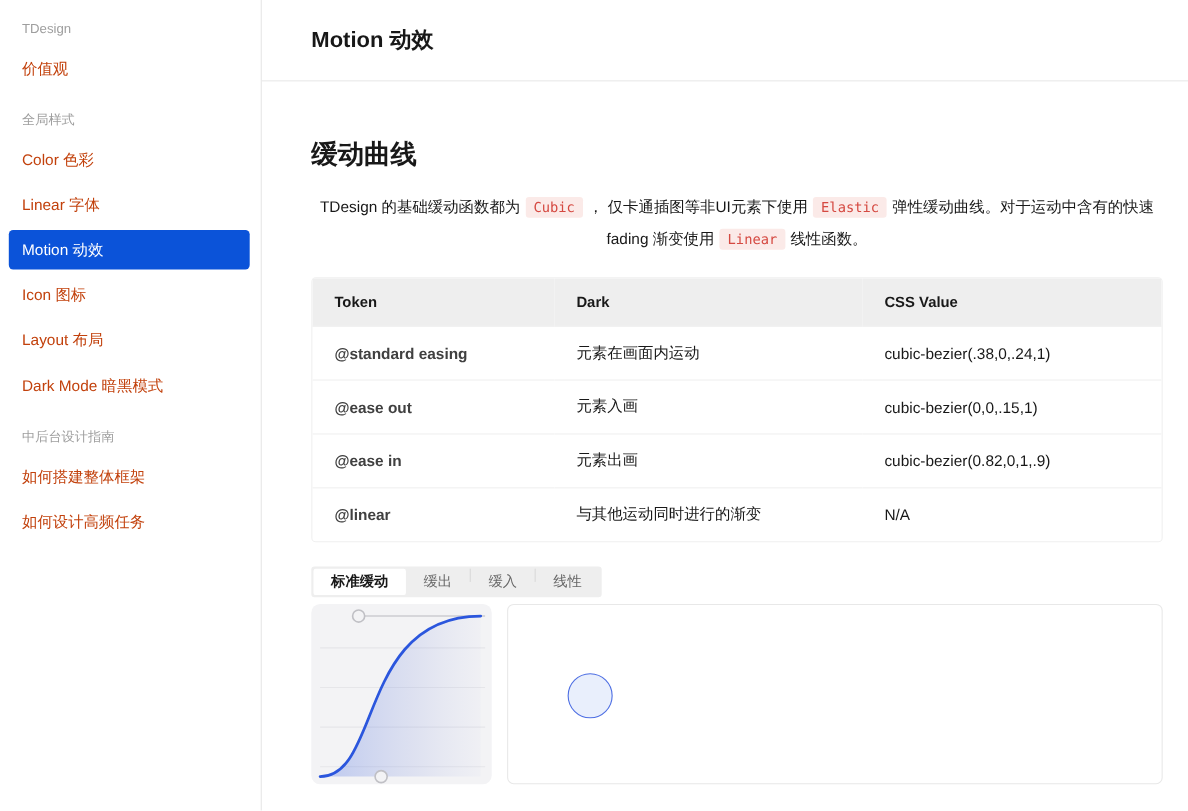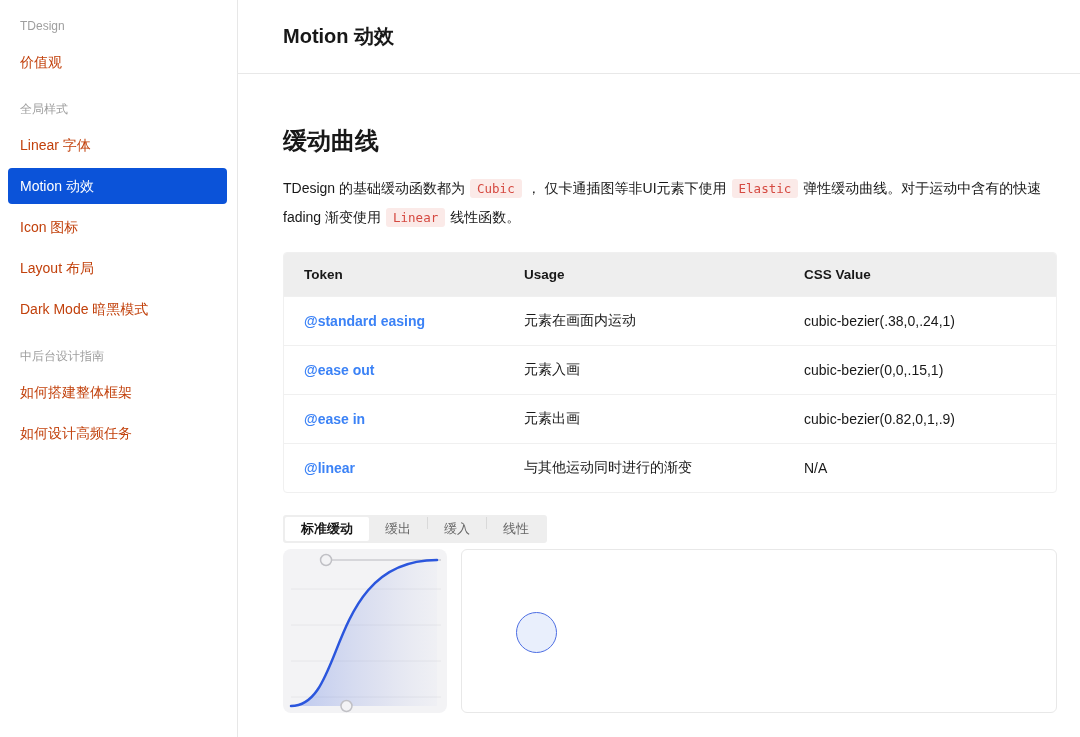--- a/index.html
+++ b/index.html
@@ -34,41 +34,41 @@
   .main { flex: 1; min-width: 0; }
   .page-header {
     height: 74px; display: flex; align-items: center;
     padding-left: 45px; border-bottom: 1px solid #e8e8e8;
   }
   .page-title { font-size: 20px; font-weight: bold; margin: 0; }
 
   .content { padding: 0 23px 0 45px; }
   .section-heading { font-size: 24px; font-weight: bold; margin: 52px 0 0 0; line-height: 30px; }
 
-  .intro { margin: 18px 0 0 0; font-size: 14px; line-height: 28px; color: #181818; }
+  .intro { margin: 18px 0 0 0; font-size: 14px; line-height: 28px; color: #181818; text-align: center; }
   .code-chip {
     font-family: "DejaVu Sans Mono", monospace;
     font-size: 12.5px; color: #d54941; background: #fbeae8;
     padding: 2px 7px; border-radius: 3px; margin: 0 5px;
   }
 
   
   .table-wrap {
     margin-top: 20px;
     border: 1px solid #f0f0f0; border-radius: 4px; overflow: hidden;
   }
   table.token-table { width: 100%; border-collapse: collapse; font-size: 14px; }
   .token-table th {
     background: #eeeeee; text-align: left; font-weight: bold;
     padding: 14px 20px; font-size: 13.5px; color: #181818;
   }
   .token-table td { padding: 15px 20px; border-top: 1px solid #f0f0f0; color: #181818; }
   .token-table th.col-token, .token-table td.col-token { width: 220px; }
   .token-table th.col-usage, .token-table td.col-usage { width: 280px; }
-  .token-link { color: #3b82f6; font-weight: bold; text-decoration: none; cursor: pointer; }
+  .token-link { color: #404040; font-weight: bold; text-decoration: none; cursor: pointer; }
 
   
   .tabs {
     margin-top: 22px; display: inline-flex; 
     background: #eeeeee; border-radius: 3px; padding: 2px; height: 28px;
     font-size: 13px;
   }
   .tab { padding: 0 16px; line-height: 24px; color: #666; cursor: pointer; white-space: nowrap; }
   .tab.active { background: #fff; border-radius: 2px; color: #181818; font-weight: bold; }
   .tab-sep { width: 1px; height: 12px; background: #d9d9d9; }
@@ -93,20 +93,21 @@
 </head>
 <body>
 
 <div class="app">
 
   <aside class="sidebar">
     <div class="group-label">TDesign</div>
     <div class="nav-item">价值观</div>
 
     <div class="group-label spaced">全局样式</div>
+    <div class="nav-item">Color 色彩</div>
     <div class="nav-item">Linear 字体</div>
     <div class="nav-item active">Motion 动效</div>
     <div class="nav-item">Icon 图标</div>
     <div class="nav-item">Layout 布局</div>
     <div class="nav-item">Dark Mode 暗黑模式</div>
 
     <div class="group-label spaced">中后台设计指南</div>
     <div class="nav-item">如何搭建整体框架</div>
     <div class="nav-item">如何设计高频任务</div>
   </aside>
@@ -119,21 +120,21 @@
     <div class="content">
       <h2 class="section-heading">缓动曲线</h2>
 
       <p class="intro"><span>TDesign 的基础缓动函数都为</span><code class="code-chip">Cubic</code><span>， 仅卡通插图等非UI元素下使用</span><code class="code-chip">Elastic</code><span>弹性缓动曲线。对于运动中含有的快速 fading 渐变使用</span><code class="code-chip">Linear</code><span>线性函数。</span></p>
 
       <div class="table-wrap">
         <table class="token-table">
           <thead>
             <tr>
               <th class="col-token">Token</th>
-              <th class="col-usage">Usage</th>
+              <th class="col-usage">Dark</th>
               <th>CSS Value</th>
             </tr>
           </thead>
           <tbody>
             <tr>
               <td class="col-token"><a class="token-link">@standard easing</a></td>
               <td class="col-usage">元素在画面内运动</td>
               <td>cubic-bezier(.38,0,.24,1)</td>
             </tr>
             <tr>

